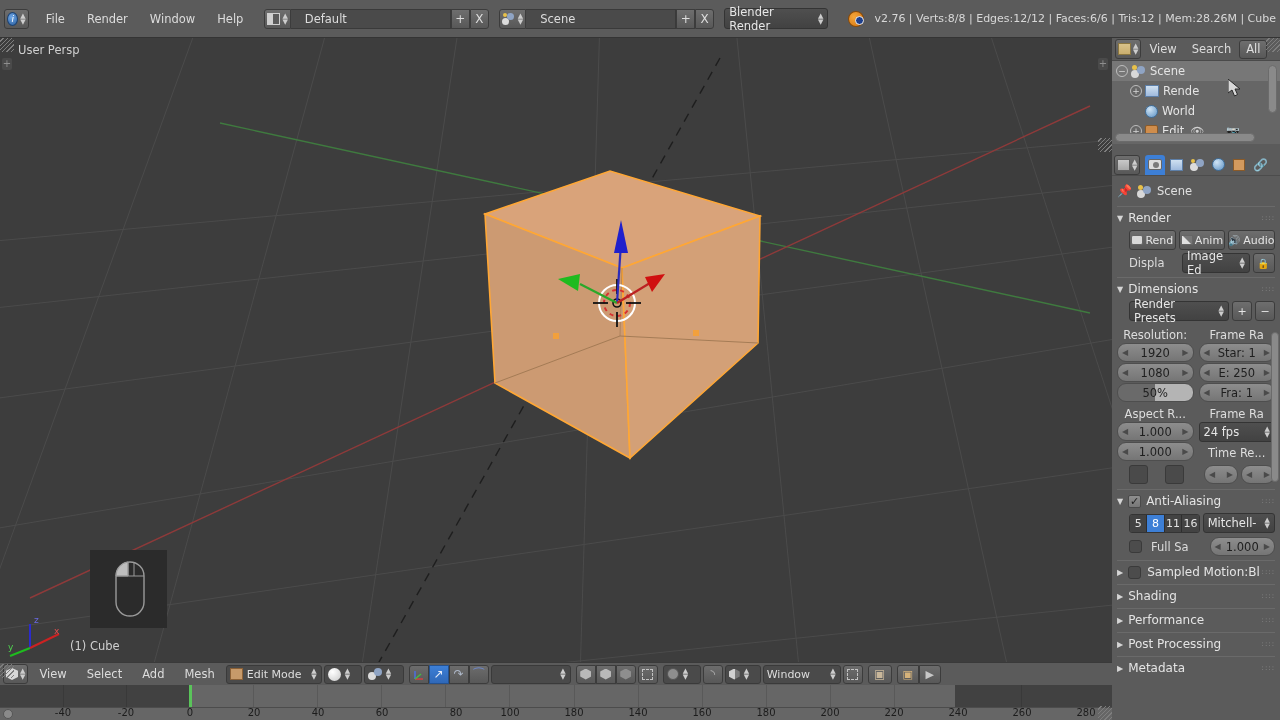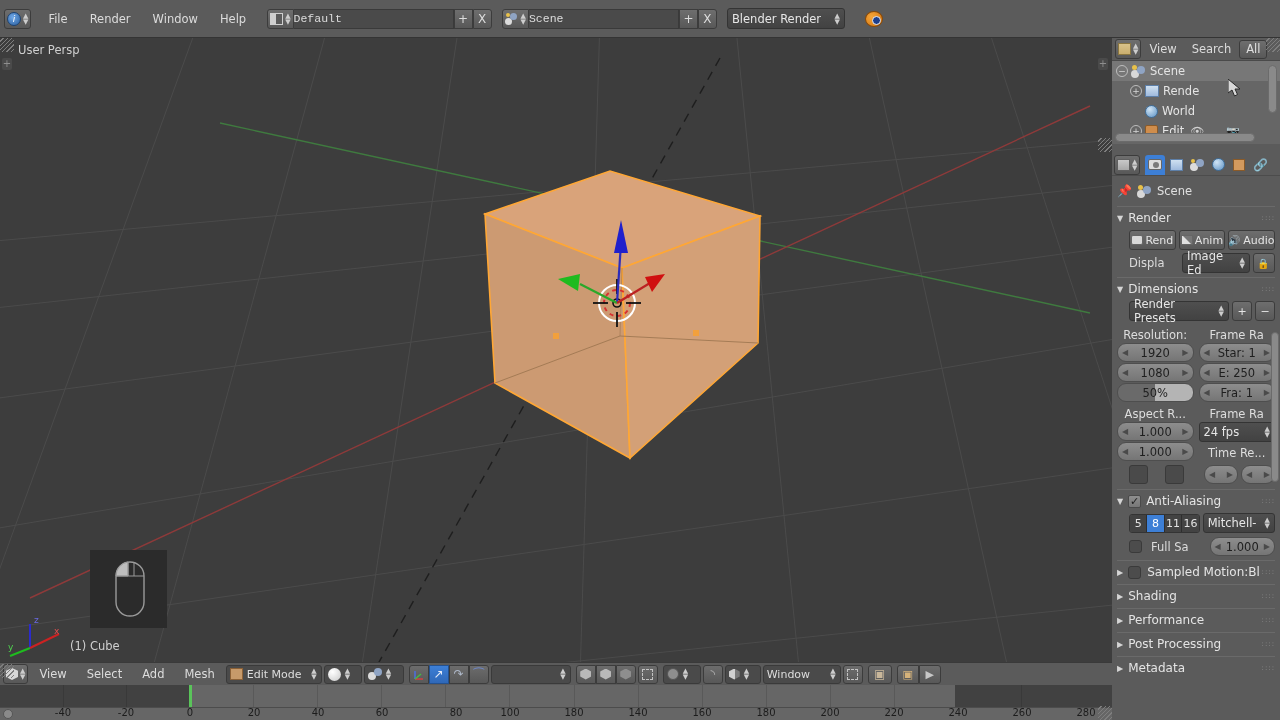--- a/index.html
+++ b/index.html
@@ -38,23 +38,22 @@
   .spin-arrows {
     display: flex; flex-direction: column; align-items: center;
     justify-content: center; line-height: 5px; font-size: 7px; color: #cdcdcd;
   }
   .spin-arrows span { display: block; height: 6px; line-height: 6px; }
 
   .field {
     height: 20px; background: #4a4a4a;
     border: 1px solid #3a3a3a; border-radius: 3px;
     display: flex; align-items: center;
-    padding: 0 0; color: #dddddd; font-size: 11.5px;
+    padding: 0 14px; color: #dddddd; font-size: 11.5px;
     min-width: 40px;
-    font-family: Liberation Mono, monospace;
   }
   .sqbtn {
     width: 19px; height: 20px;
     background: linear-gradient(#6e6e6e,#585858);
     border: 1px solid #3c3c3c;
     display: flex; align-items: center; justify-content: center;
     font-size: 12px; color: #ddd;
   }
   .grp { display: flex; align-items: center; }
   .grp > .sqbtn:first-child { border-radius: 3px 0 0 3px; }
@@ -378,20 +377,21 @@
 
     <div class="drop" style="margin-left:10px;width:118px;justify-content:space-between;height:21px;">
       <span>Blender Render</span>
       <span class="spin-arrows">
           <span>▲</span>
           <span>▼</span>
         </span>
     </div>
 
     <div class="blender-logo" style="margin-left:20px;"></div>
+    <div class="info-text" style="margin-left:10px;">v2.76 | Verts:8/8 | Edges:12/12 | Faces:6/6 | Tris:12 | Mem:28.26M | Cube</div>
   </div>
 
   <div id="viewport">
     <svg id="grid-layer" width="1112" height="624">
       <defs>
         <linearGradient id="cubeTop" x1="0" y1="0" x2="0" y2="1">
           <stop offset="0" stop-color="#dfa87c"></stop>
             <stop offset="1" stop-color="#d5a07a"></stop>
         </linearGradient>
       </defs>

